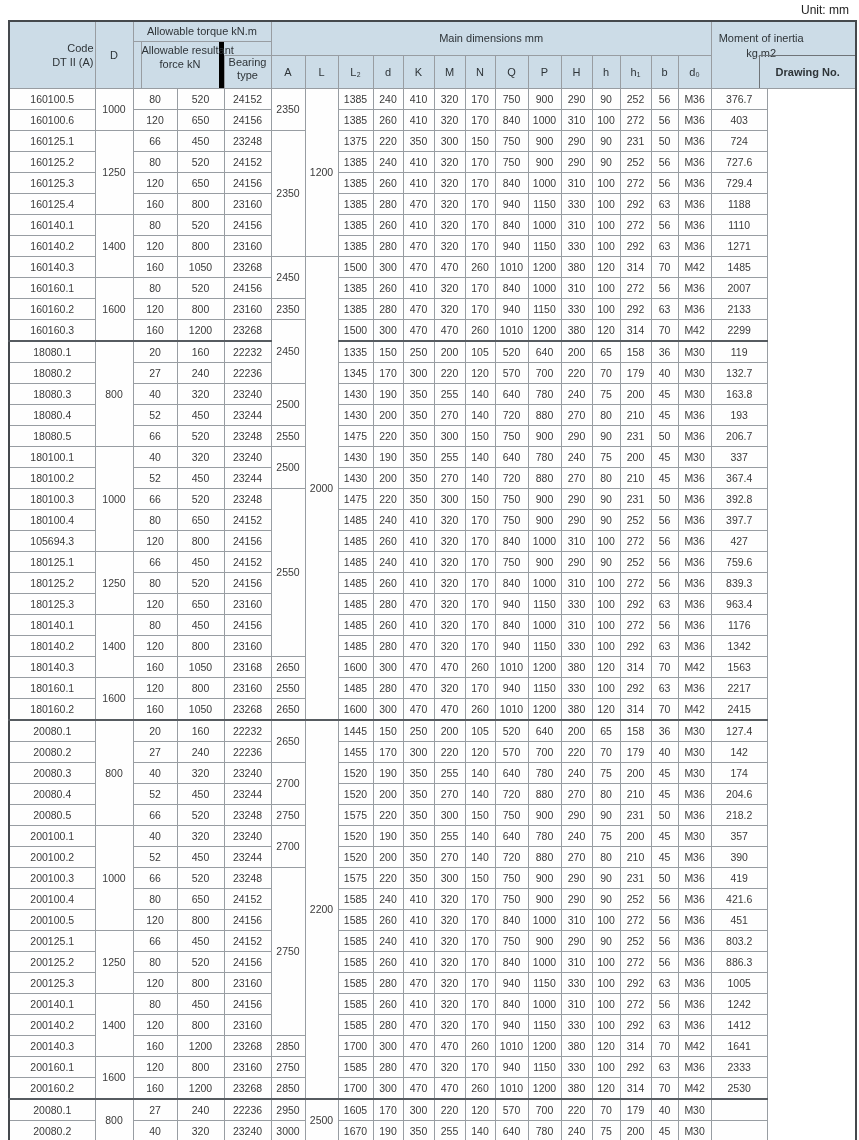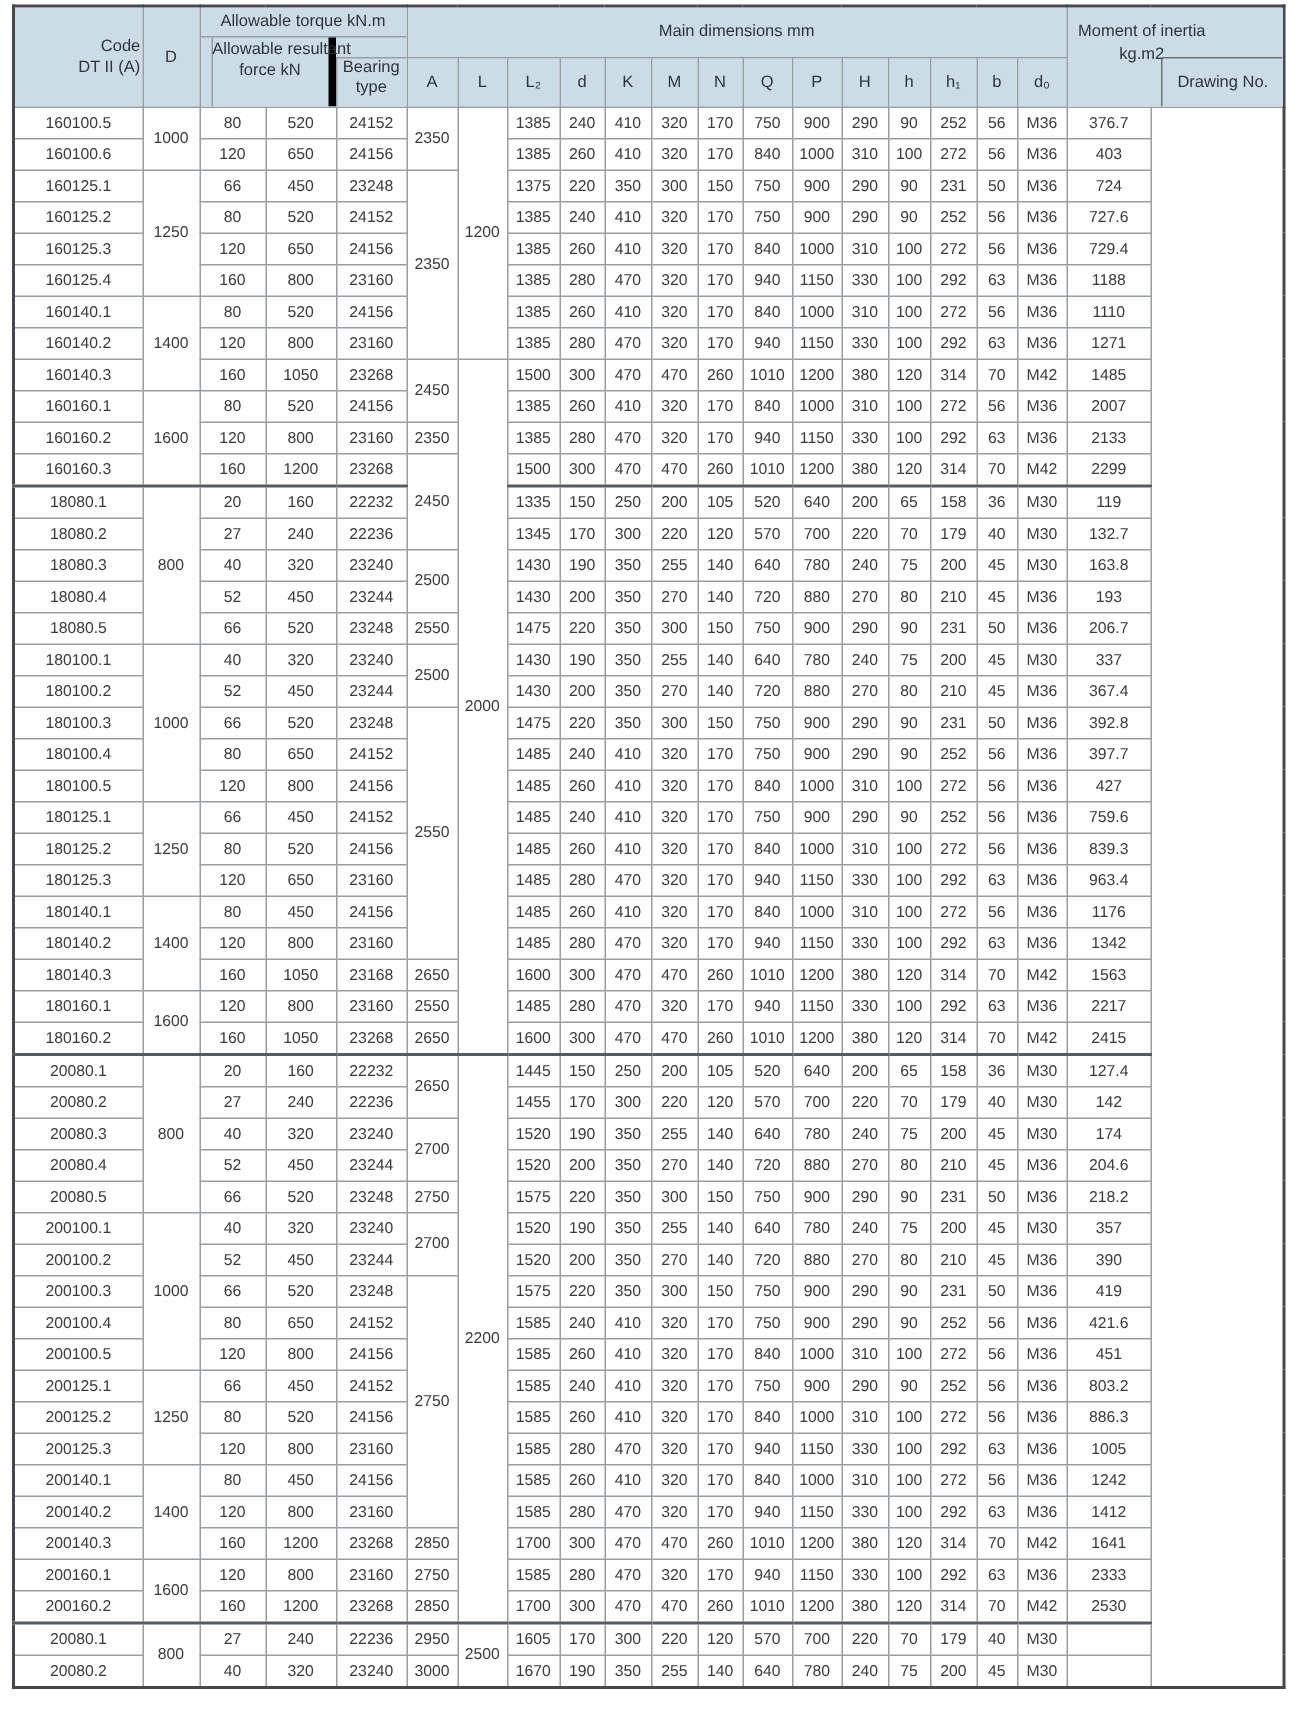--- a/index.html
+++ b/index.html
@@ -37,29 +37,30 @@
   .t2{position:absolute;top:20px;left:7px;right:47px;bottom:0;
       border-left:1px solid #989da2;border-right:5px solid #000000;
       padding-top:1px;line-height:14px;}
   .t3{position:absolute;top:33px;right:0;width:47px;bottom:0;
       border-left:1px solid #989da2;border-top:1px solid #989da2;
       line-height:13px;display:flex;align-items:center;justify-content:flex-start;
       flex-direction:column;box-sizing:border-box;}
   
   th.inertia-block{position:relative;padding:0;}
   .i1{position:absolute;top:9px;left:7px;text-align:center;line-height:15px;}
-  .i2{position:absolute;right:0;bottom:0;width:81px;height:33px;
+  .i2{position:absolute;right:0;bottom:0;width:96px;height:33px;
       border-left:1px solid #6f7478;border-top:1px solid #6f7478;
-      display:flex;align-items:center;justify-content:center;box-sizing:border-box;}
+      display:flex;align-items:center;justify-content:center;box-sizing:border-box;font-weight:bold;}
   .md-top{border-bottom:1px solid #989da2;}
 </style>
 </head>
 <body>
 
 <div class="page">
+  <div class="unit">Unit: mm</div>
 
   <table class="cat">
     <colgroup>
       <col style="width:86px">
         <col style="width:38px">
         <col style="width:44px">
       <col style="width:47px">
         <col style="width:47px">
         <col style="width:34px">
       <col style="width:33px">
@@ -533,21 +534,21 @@
           <td>750</td>
           <td>900</td>
           <td>290</td>
           <td>90</td>
           <td>252</td>
           <td>56</td>
           <td>M36</td>
           <td>397.7</td>
         </tr>
         <tr>
-          <td>180100.5</td>
+          <td>105694.3</td>
           <td>120</td>
           <td>800</td>
           <td>24156</td>
           <td>1485</td>
           <td>260</td>
           <td>410</td>
           <td>320</td>
           <td>170</td>
           <td>840</td>
           <td>1000</td>

